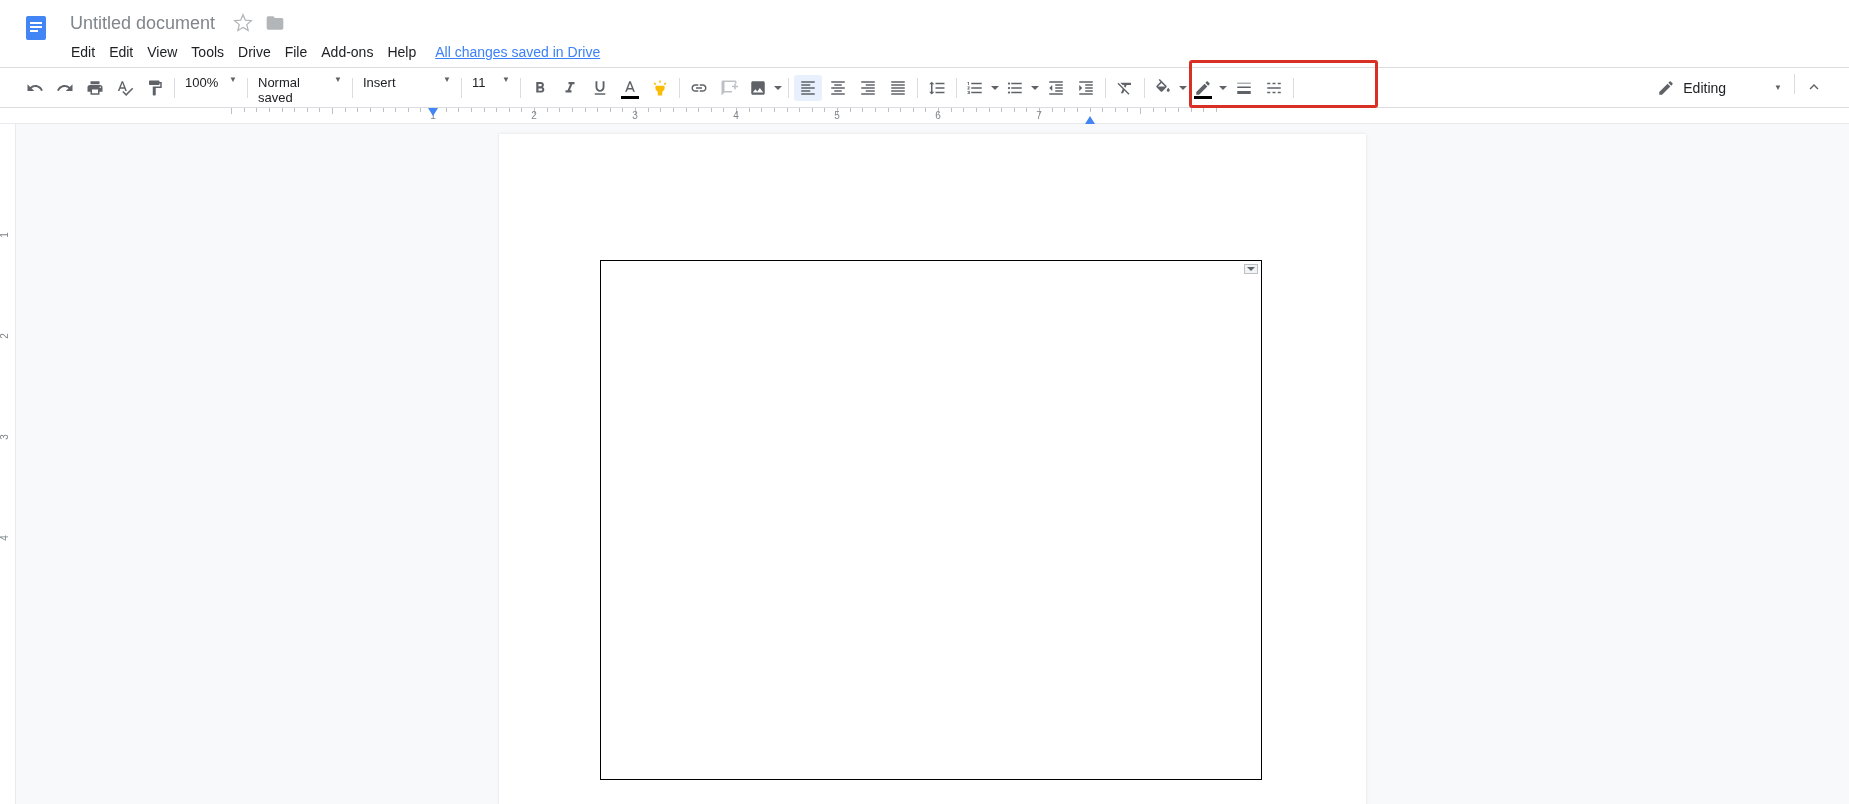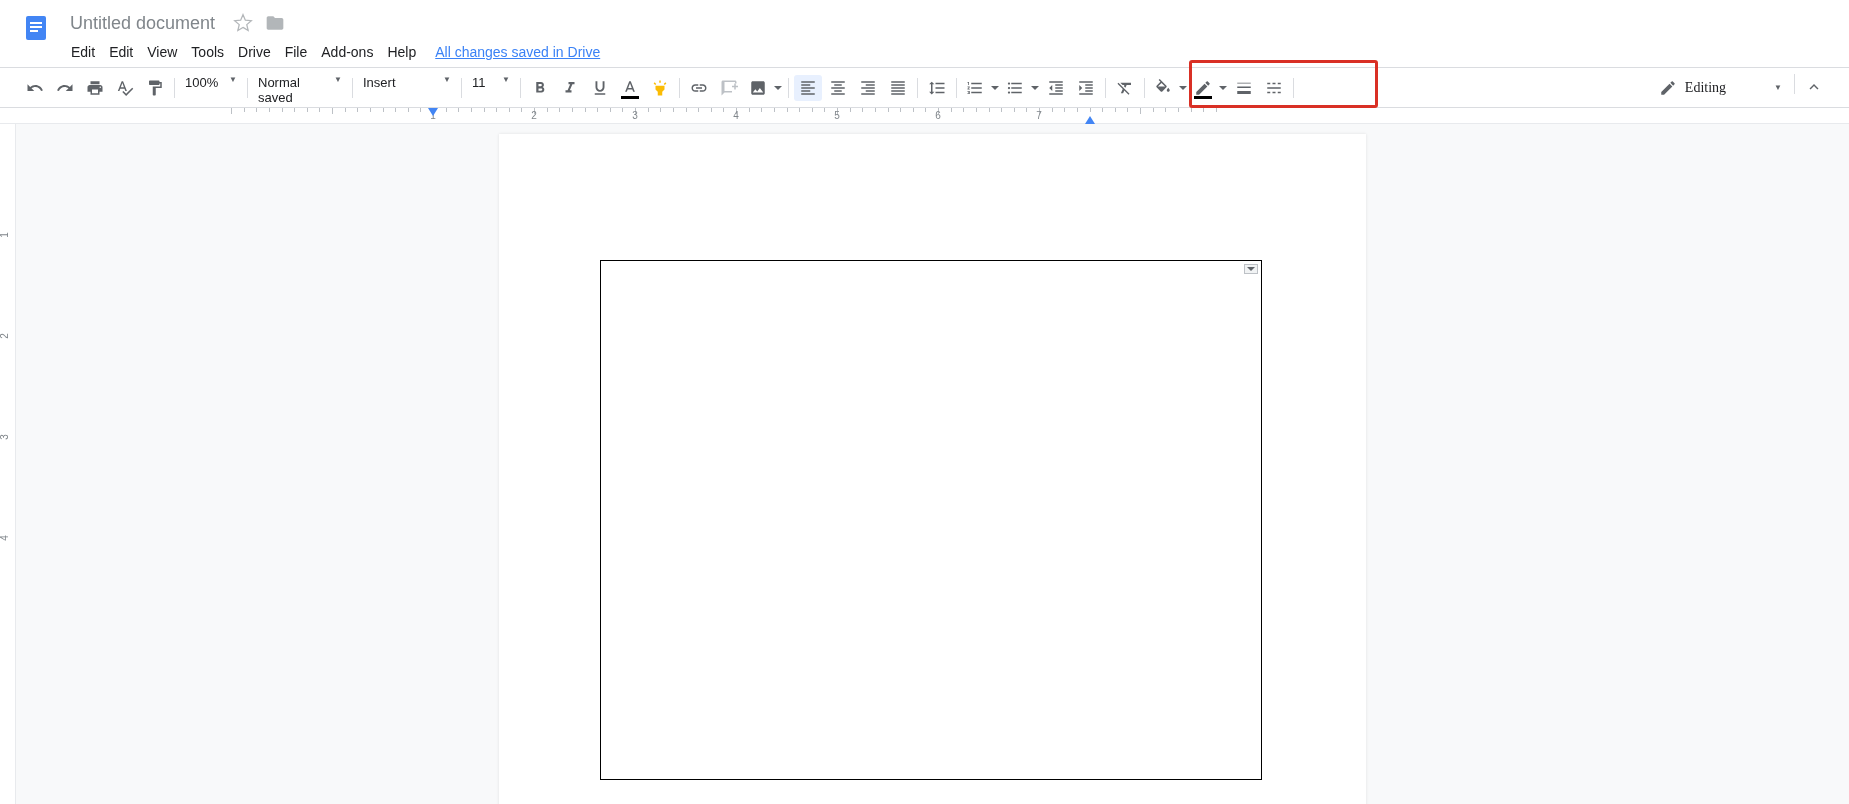--- a/index.html
+++ b/index.html
@@ -36,21 +36,21 @@
 .tb-size { width: 50px; justify-content: space-between; }
 .tb-combo { display: flex; align-items: center; }
 .tb-combo .tb-btn { margin: 0; }
 .tb-combo .drop { min-width: 12px; }
 .tb-combo .drop svg { width: 8px; height: 8px; }
 .text-color { position: relative; }
 .text-color .bar { position: absolute; bottom: 2px; left: 5px; right: 5px; height: 3px; background: #000; }
 .highlight-red-box { position: absolute; border: 3px solid #d93025; border-radius: 3px; pointer-events: none; }
 .editing-btn { display: flex; align-items: center; gap: 8px; padding: 0 8px; height: 28px; cursor: pointer; font-size: 14px; }
 .editing-btn svg { width: 18px; height: 18px; fill: #5f6368; }
-.toolbar-right { margin-left: auto; display: flex; align-items: flex-start; font-family: Liberation Serif, serif; }
+.toolbar-right { margin-left: auto; display: flex; align-items: flex-start; }
 
 
 .ruler-h { height: 16px; background: #fff; border-bottom: 1px solid #e8eaed; position: relative; font-size: 10px; color: #80868b; }
 .ruler-h .tick { position: absolute; top: 0; width: 1px; height: 4px; background: #bdc1c6; }
 .ruler-h .tick.major { height: 6px; }
 .ruler-h .num { position: absolute; top: 2px; transform: translateX(-50%); }
 .ruler-h .margin-marker-left { position: absolute; top: 0; width: 0; height: 0; border-left: 5px solid transparent; border-right: 5px solid transparent; border-top: 8px solid #4285f4; transform: translateX(-5px); }
 .ruler-h .margin-marker-right { position: absolute; top: 8px; width: 0; height: 0; border-left: 5px solid transparent; border-right: 5px solid transparent; border-bottom: 8px solid #4285f4; transform: translateX(-5px); }
 
 

